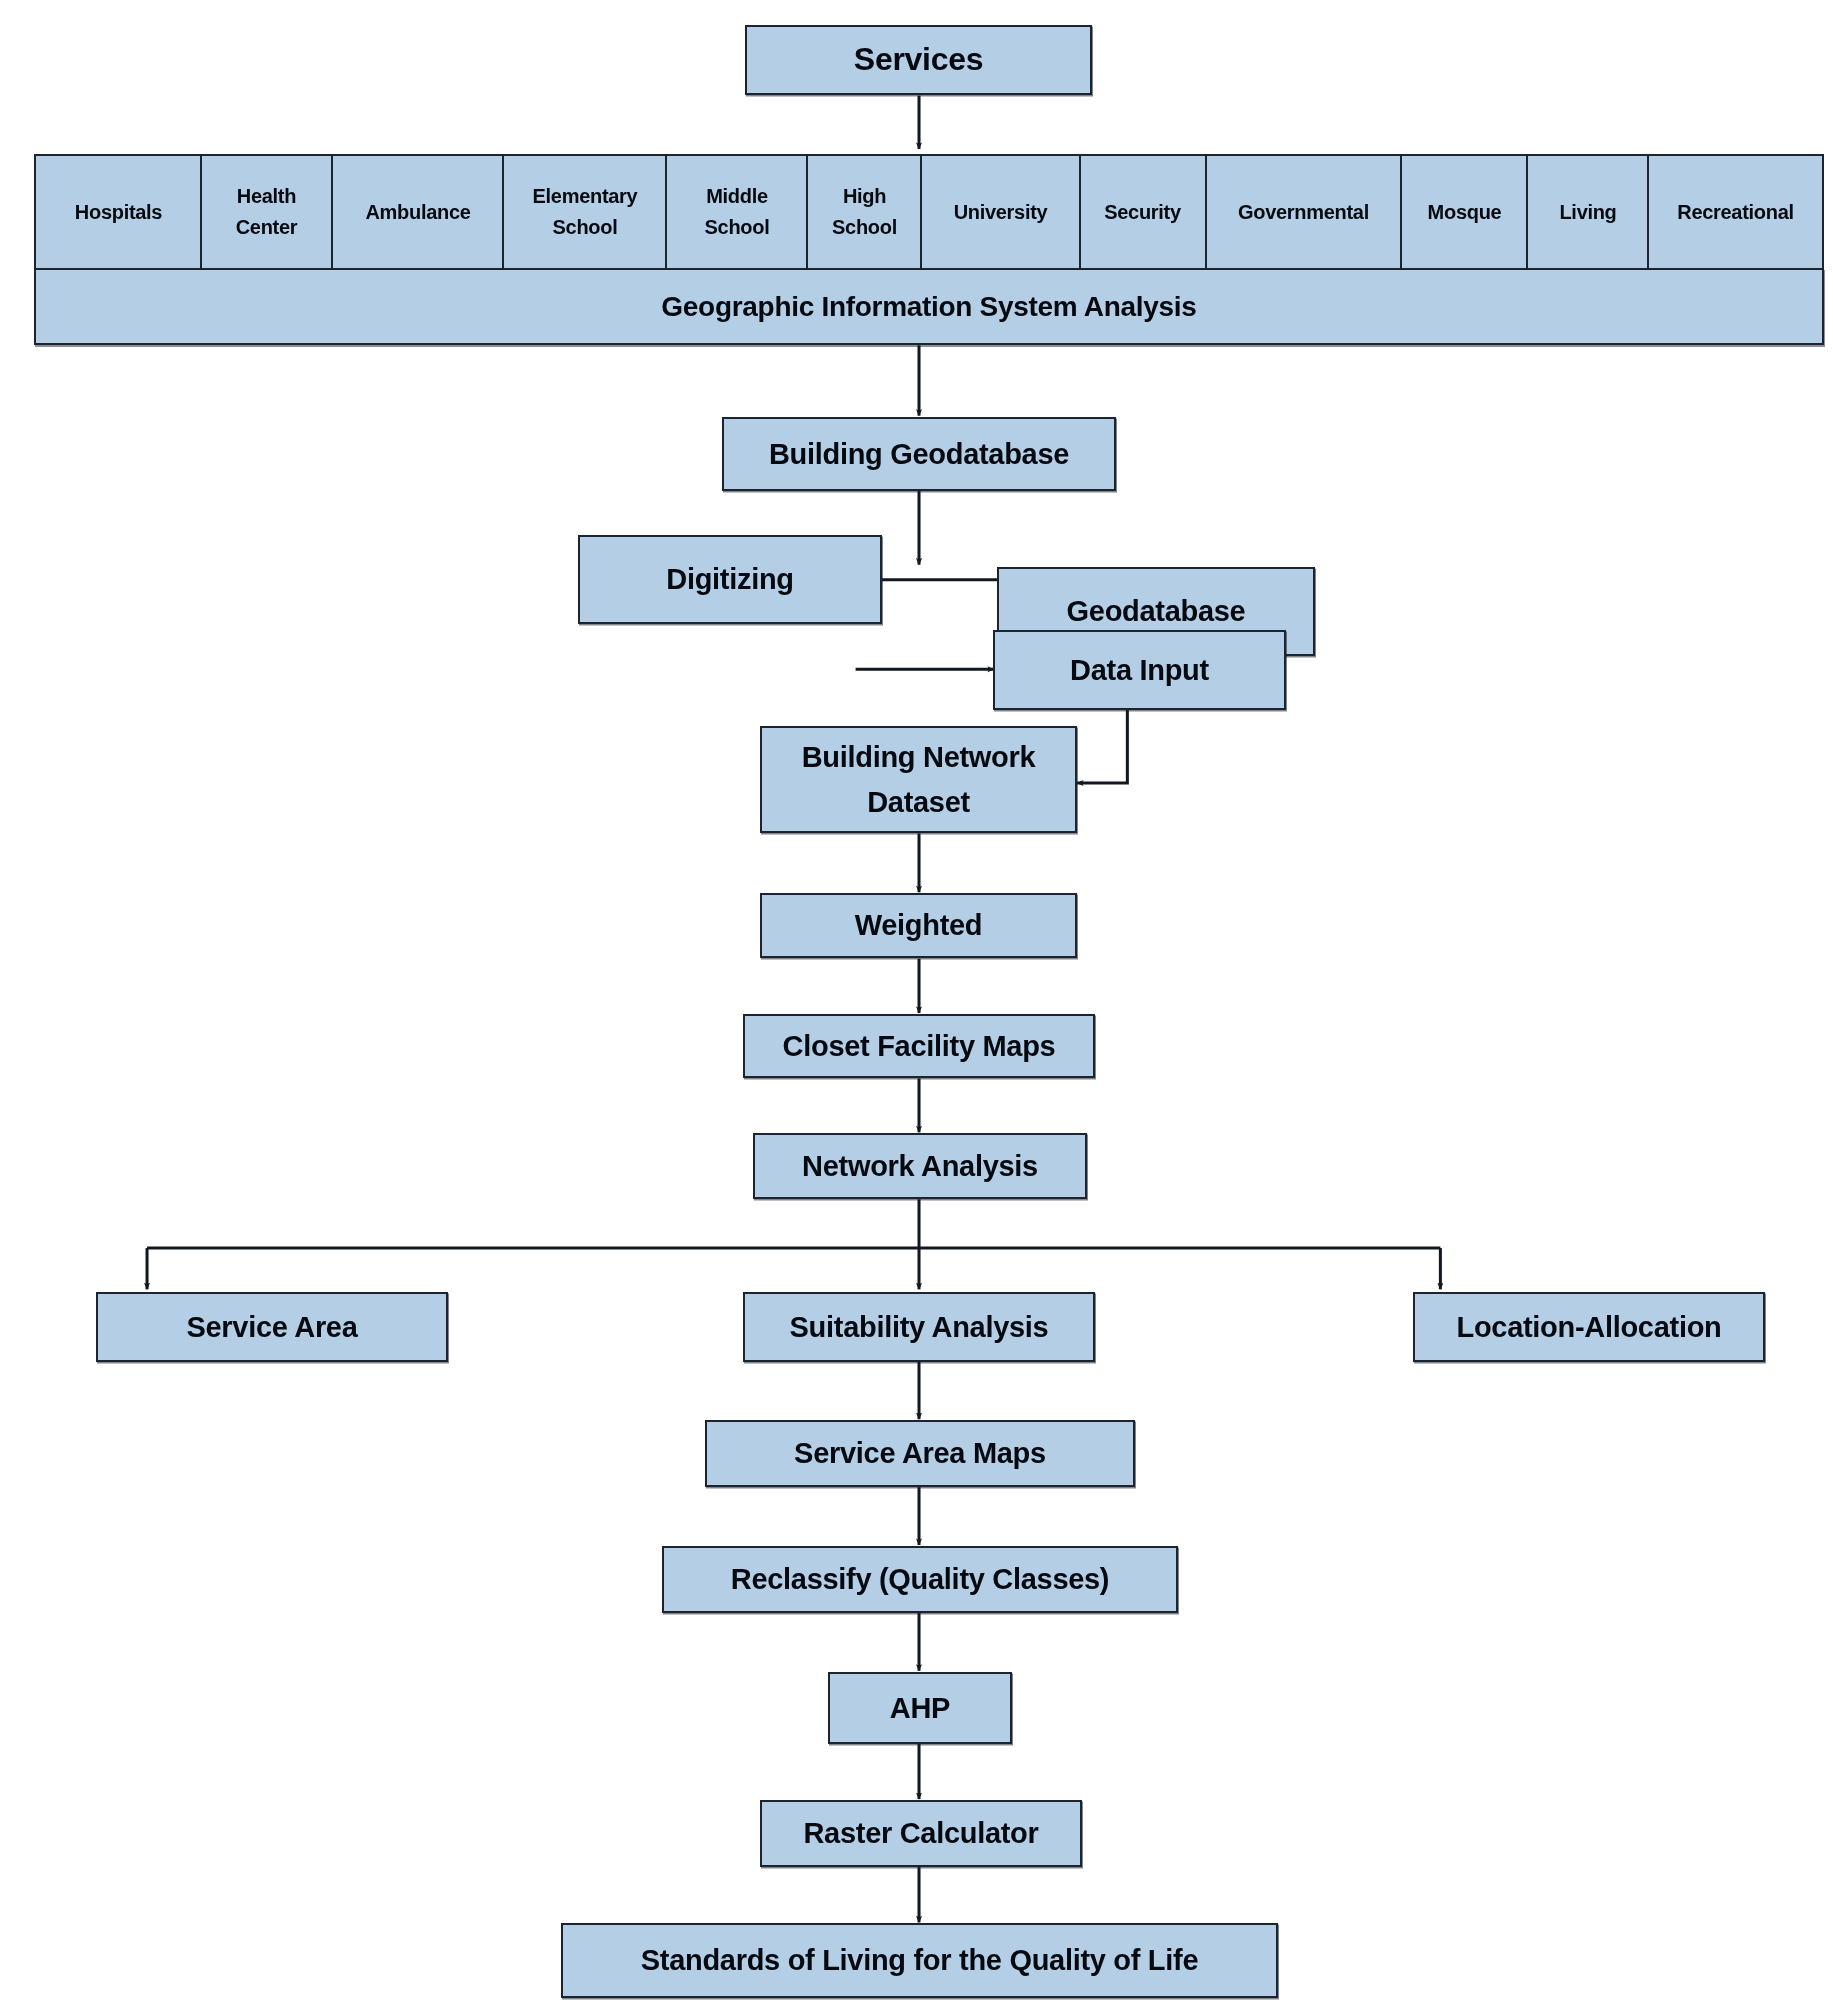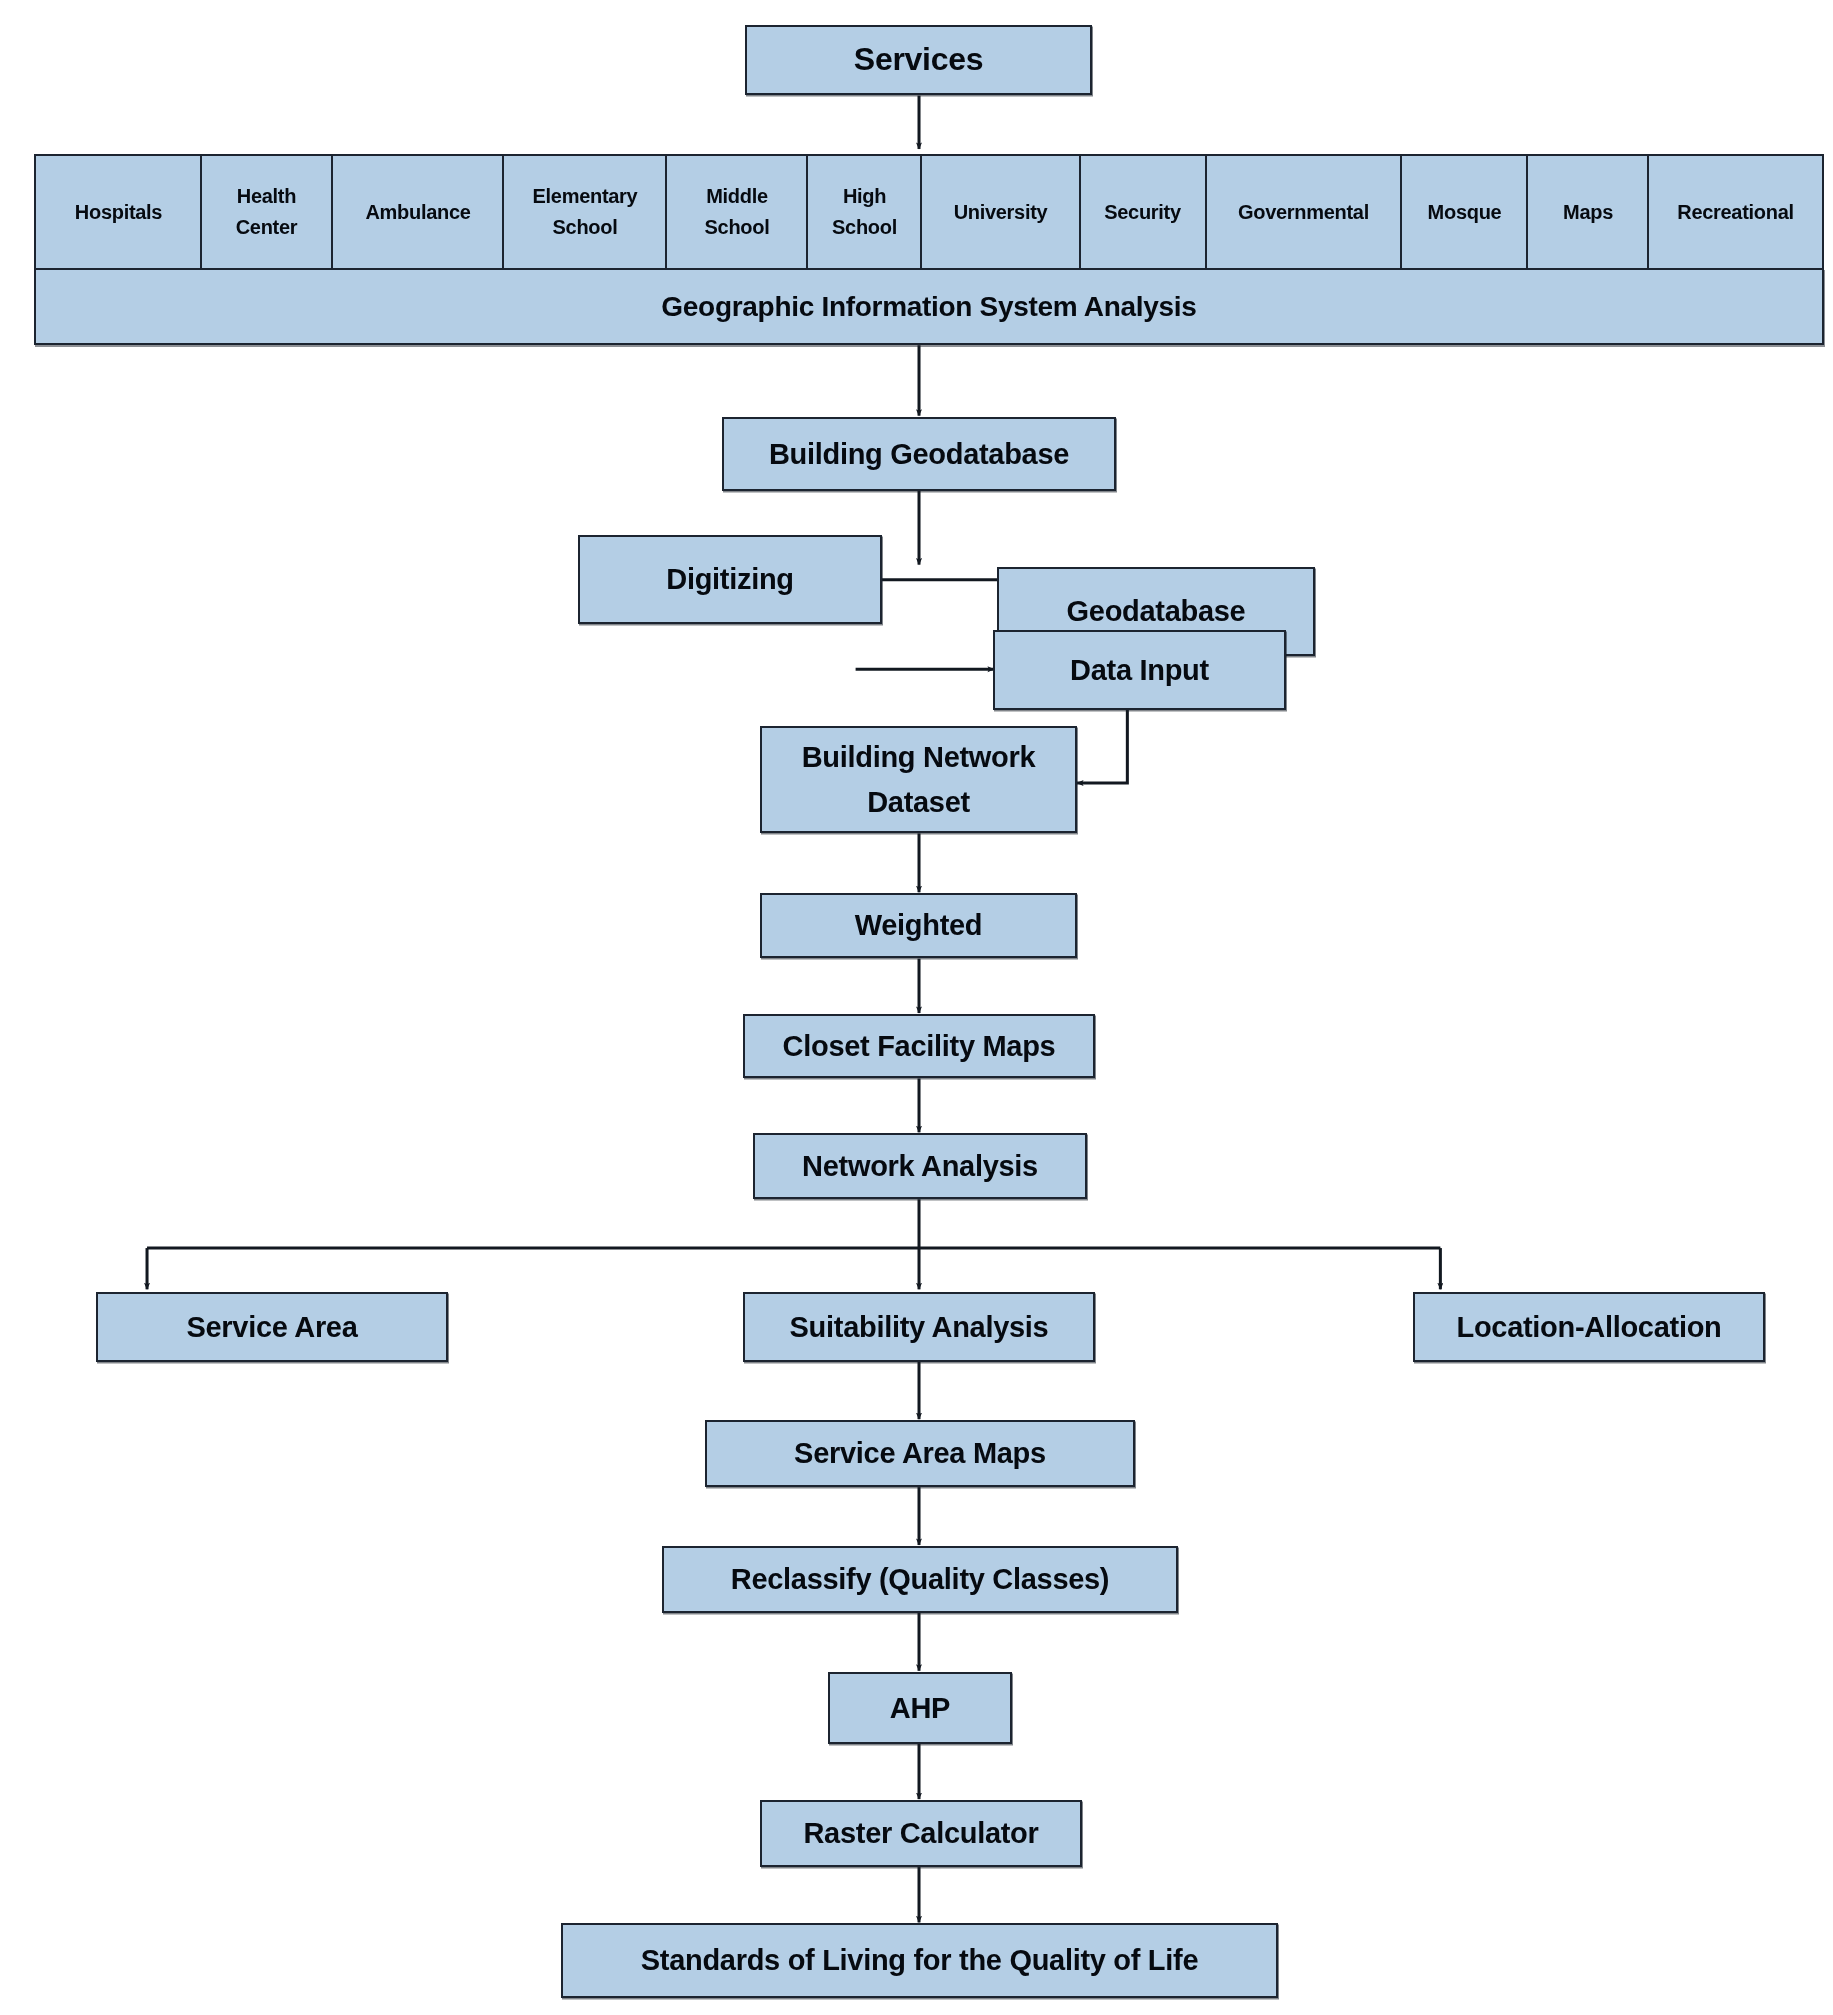--- a/index.html
+++ b/index.html
@@ -133,21 +133,21 @@
   <div class="svc-cell two-line" style="left:502px; top:154px; width:166px; height:116px; white-space:pre-line;">Elementary
 School</div>
   <div class="svc-cell two-line" style="left:665px; top:154px; width:144px; height:116px; white-space:pre-line;">Middle
 School</div>
   <div class="svc-cell two-line" style="left:806px; top:154px; width:117px; height:116px; white-space:pre-line;">High
 School</div>
   <div class="svc-cell two-line" style="left:1078px; top:154px; width:129px; height:116px;">Security</div>
   <div class="svc-cell two-line" style="left:920px; top:154px; width:161px; height:116px;">University</div>
   <div class="svc-cell two-line" style="left:1205px; top:154px; width:197px; height:116px;">Governmental</div>
   <div class="svc-cell two-line" style="left:1400px; top:154px; width:129px; height:116px;">Mosque</div>
-  <div class="svc-cell two-line" style="left:1526px; top:154px; width:124px; height:116px;">Maps</div>
+  <div class="svc-cell two-line" style="left:1526px; top:154px; width:124px; height:116px;">Living</div>
   <div class="svc-cell two-line" style="left:1647px; top:154px; width:177px; height:116px;">Recreational</div>
 
   <div class="svc-bar" style="left:34px; top:268px; width:1790px; height:77px;">Geographic Information System Analysis</div>
 
   <div class="node f-58" style="left:722px; top:417px; width:394px; height:74px;">Building Geodatabase</div>
 
   <div class="node f-58" style="left:554px; top:535px; width:304px; height:89px;margin-left:24px;">Digitizing</div>
 
   <div class="node f-58" style="left:997px; top:567px; width:318px; height:89px;">Geodatabase</div>
 

